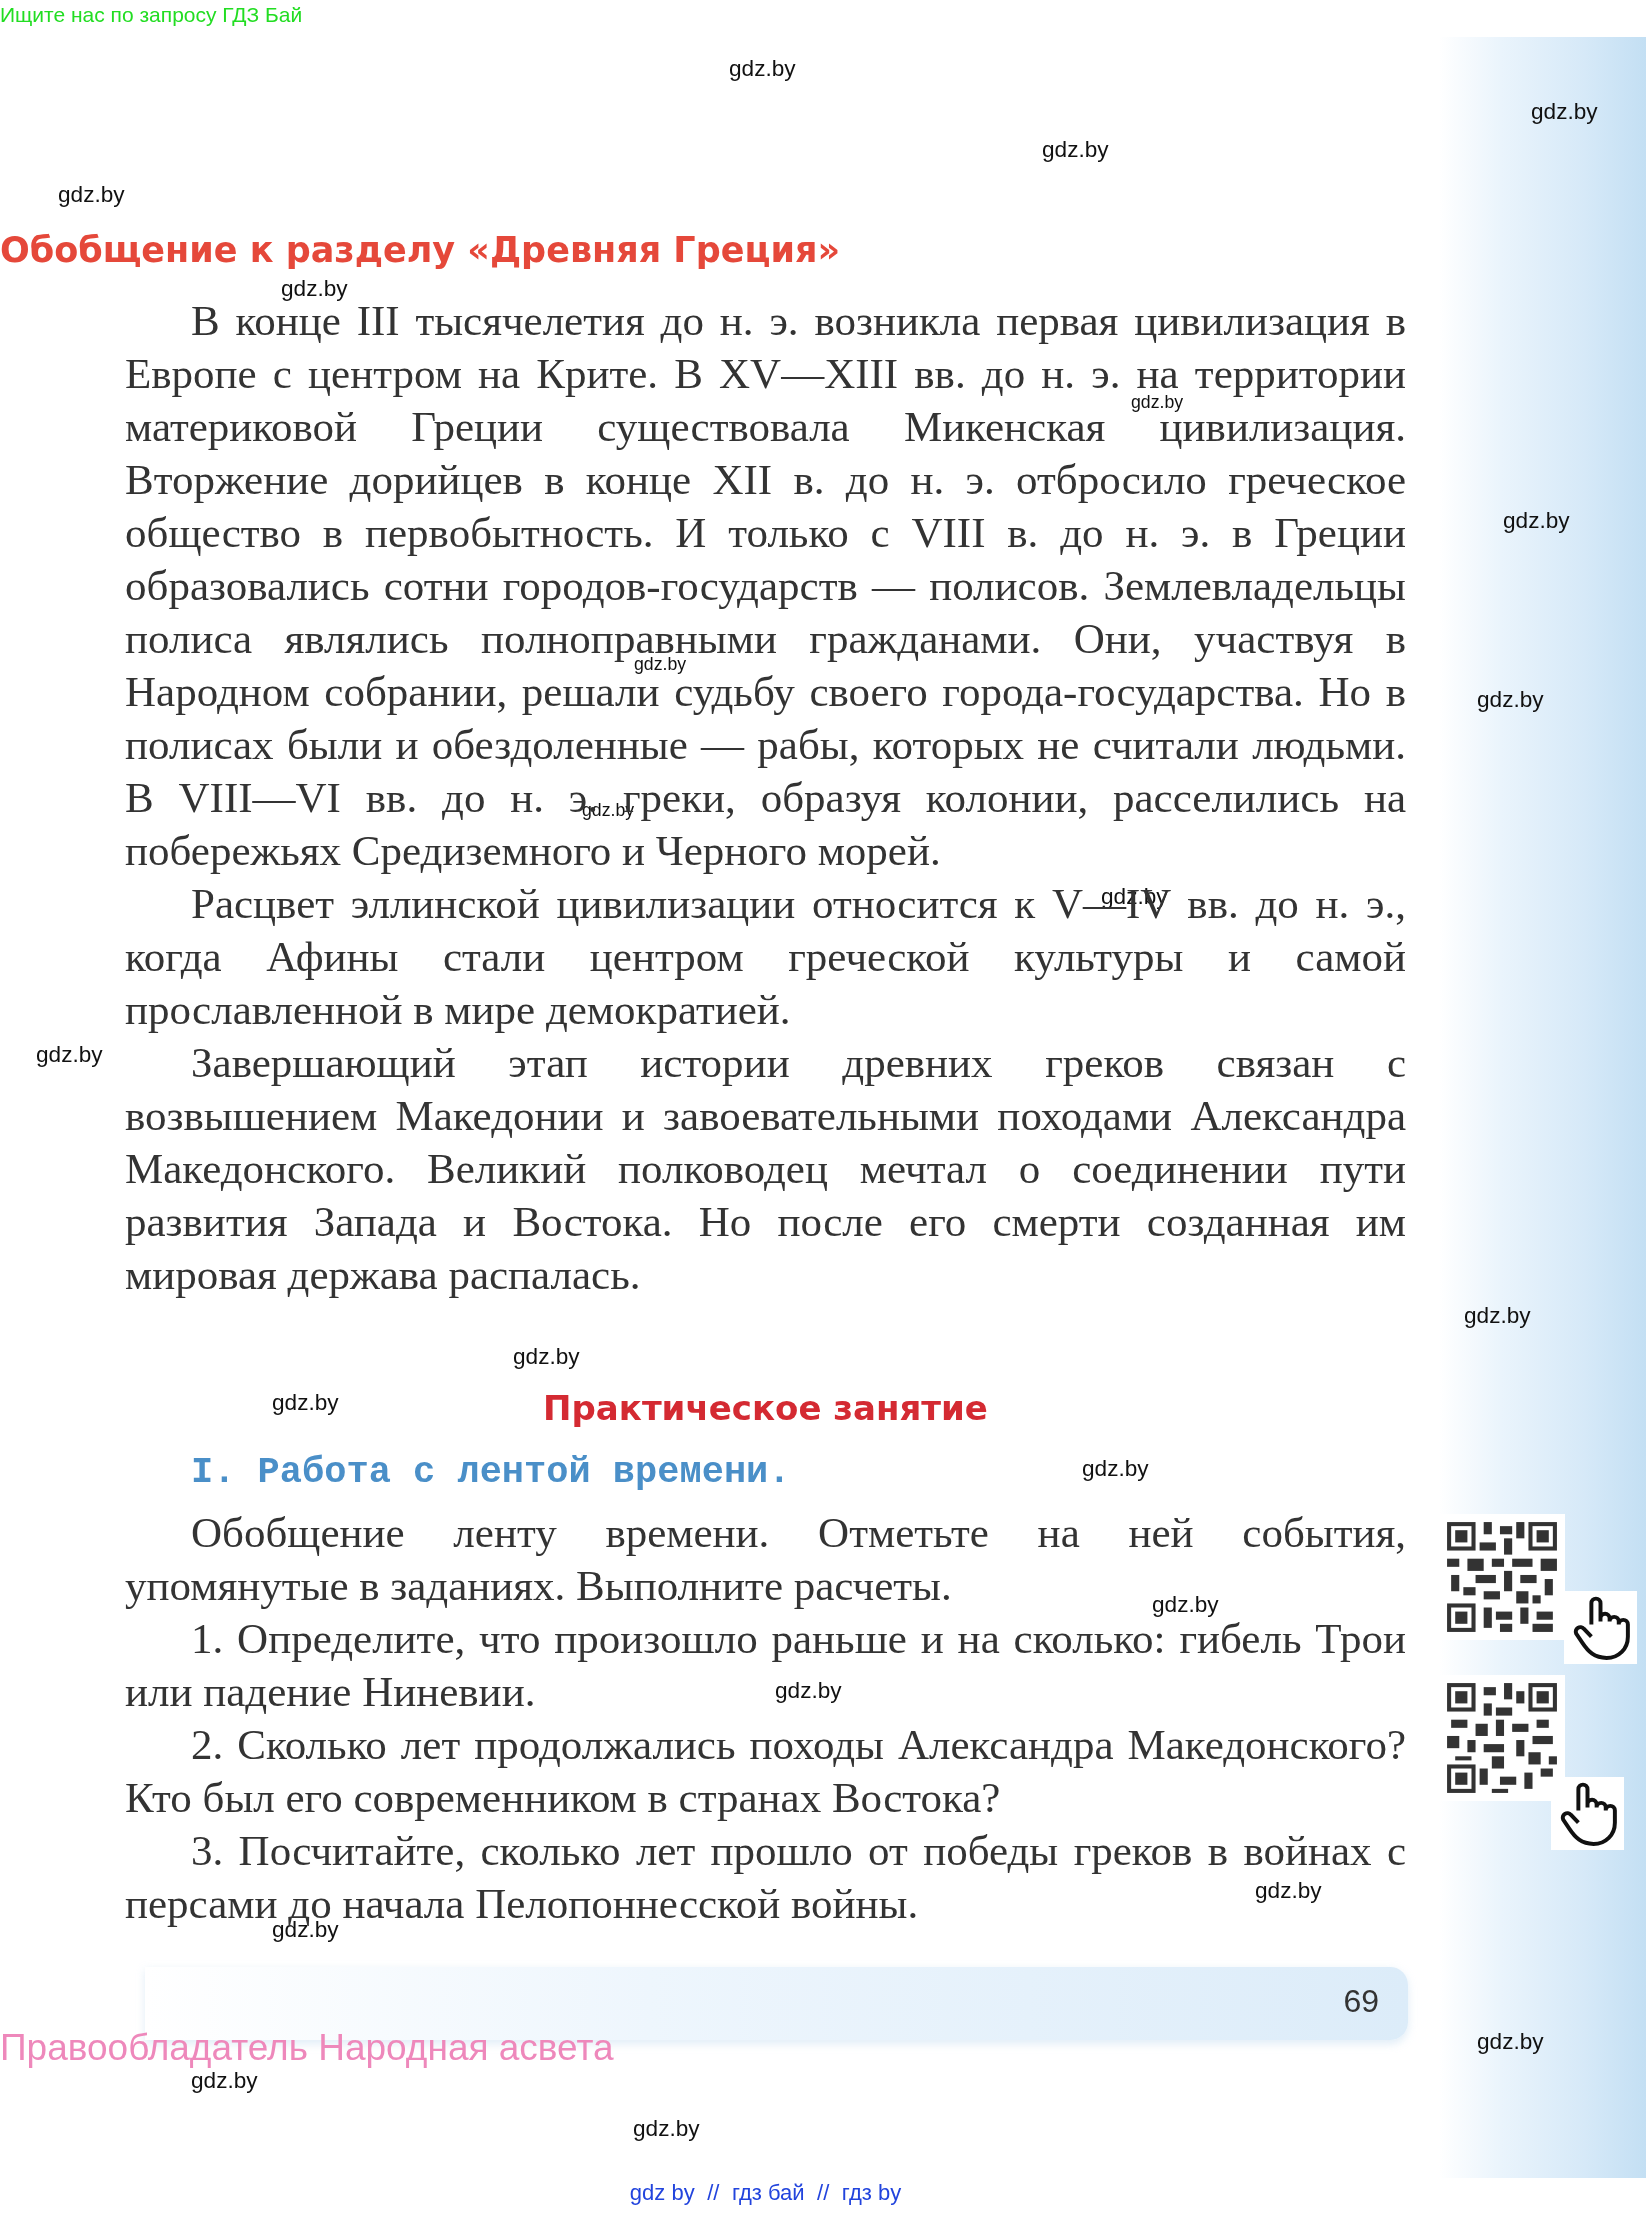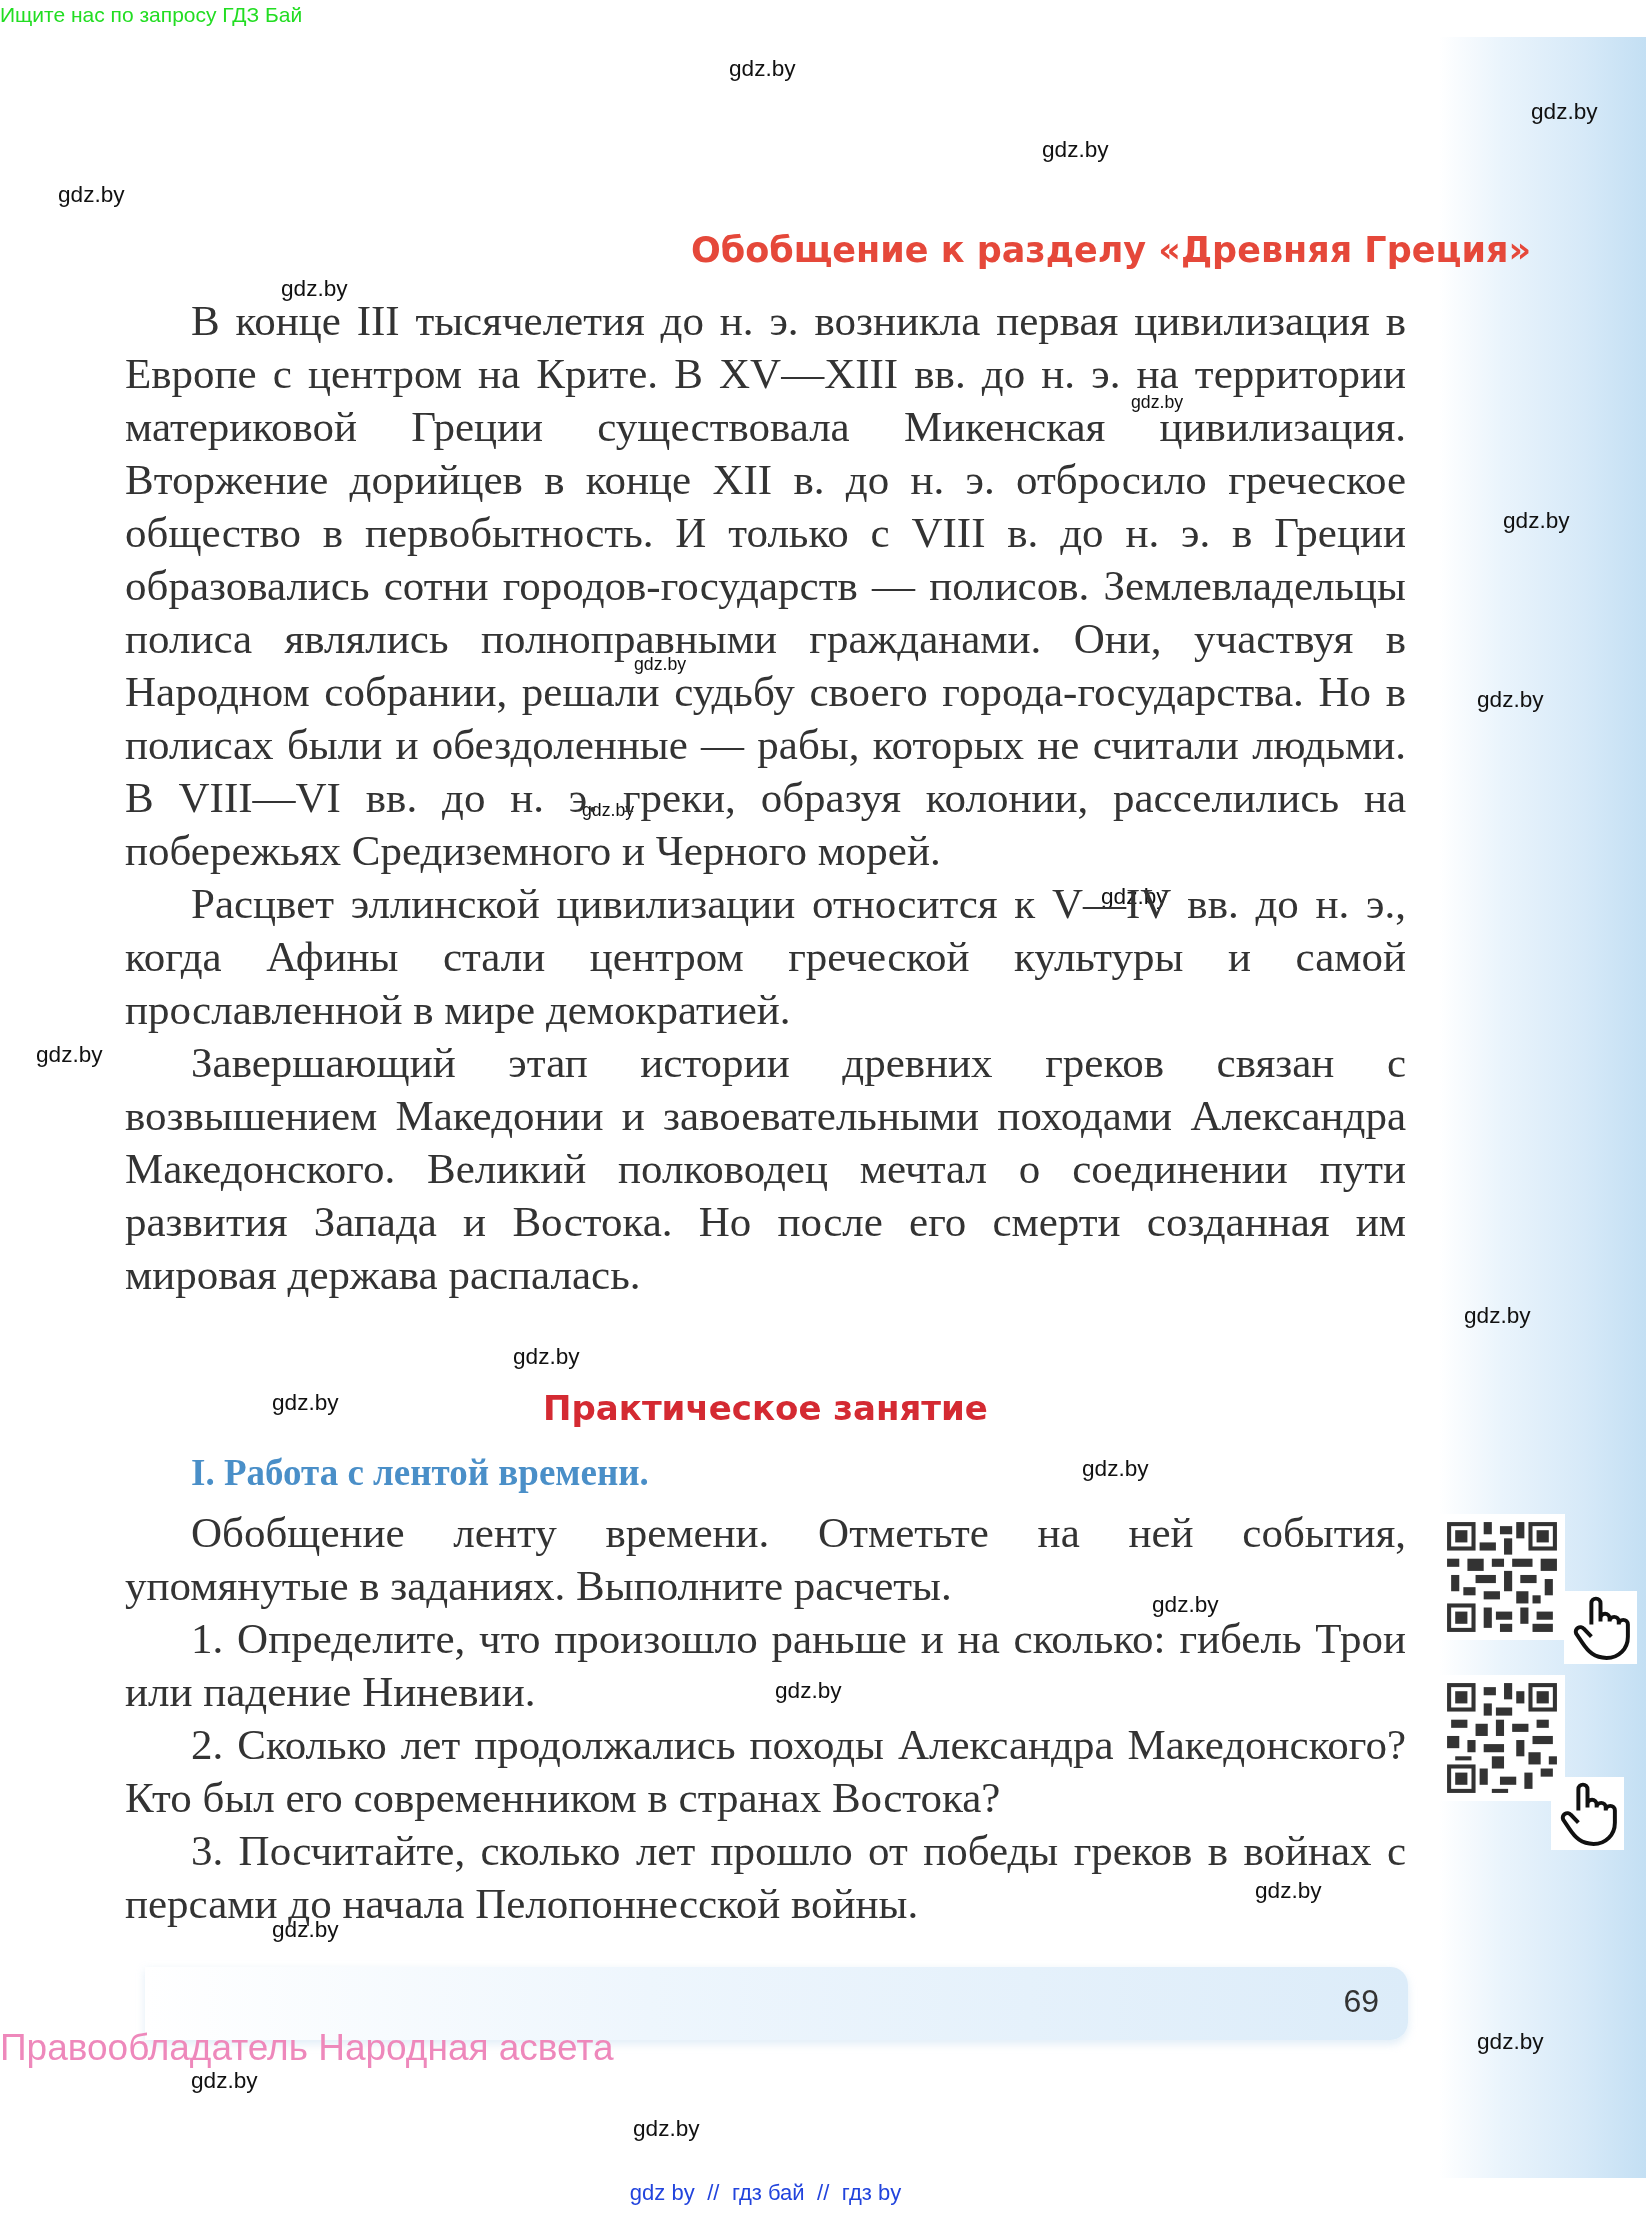--- a/index.html
+++ b/index.html
@@ -16,37 +16,37 @@
   .top-banner {
     position: absolute; top: 3.2px; left: 0; width: 1531px; text-align: left;
     font-family: "Liberation Sans", sans-serif; font-size: 21px; color: #22dd22;
   }
   .wm {
     position: absolute; font-family: "Liberation Sans", sans-serif; color: #111;
     font-size: 22.6px; white-space: nowrap;
   }
   .wm.small { font-size: 17.7px; }
   .title {
-    position: absolute; top: 230px; left: 0; width: 1531px; text-align: right;
+    position: absolute; top: 230px; left: 0; width: 1531px; text-align: left;
     font-family: "DejaVu Sans", sans-serif; font-weight: bold; font-size: 35px;
     color: #e5483a;
   }
   .body-text {
     position: absolute; left: 125px; width: 1281px;
     font-size: 43px; line-height: 53px; text-align: justify; color: #333;
     font-family: "Liberation Serif", serif;
   }
   .body-text p { margin: 0; text-indent: 66px; }
   .practical {
     position: absolute; top: 1388px; left: 0; width: 1531px; text-align: center;
     font-family: "DejaVu Sans", sans-serif; font-weight: bold; font-size: 34px; color: #d42a32;
   }
   .subhead {
     position: absolute; top: 1451px; left: 191px;
-    font-family: Liberation Serif, serif; font-weight: bold; font-size: 37px; color: #4a8fc8;
+    font-family: Liberation Mono, monospace; font-weight: bold; font-size: 37px; color: #4a8fc8;
   }
   .tasks { top: 1506px; }
   .qr {
     position: absolute; width: 118px; height: 118px; background: #fff;
     border: 4.8px solid #fff;
   }
   .hand {
     position: absolute; width: 73px; height: 73px; background: #fff;
   }
   .page-bar {

